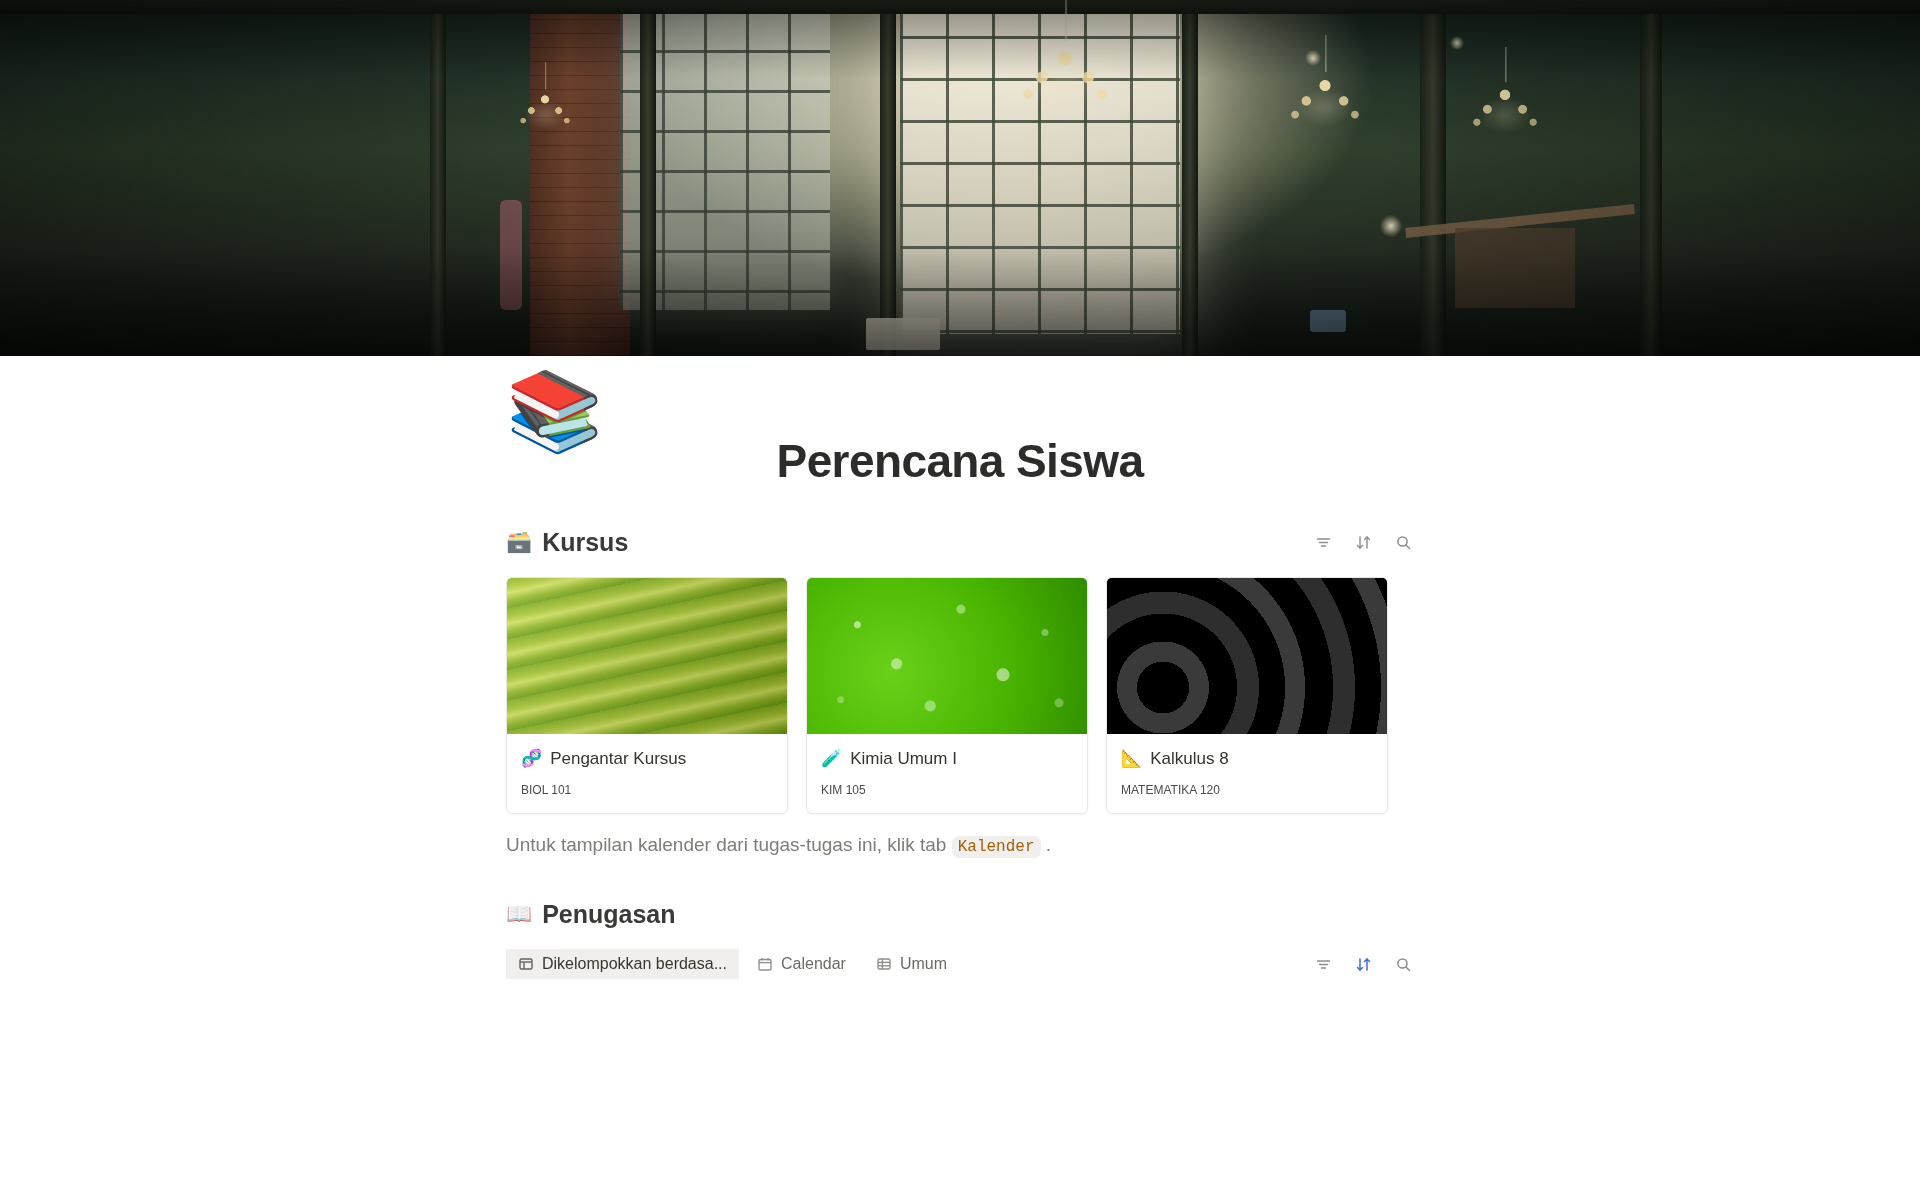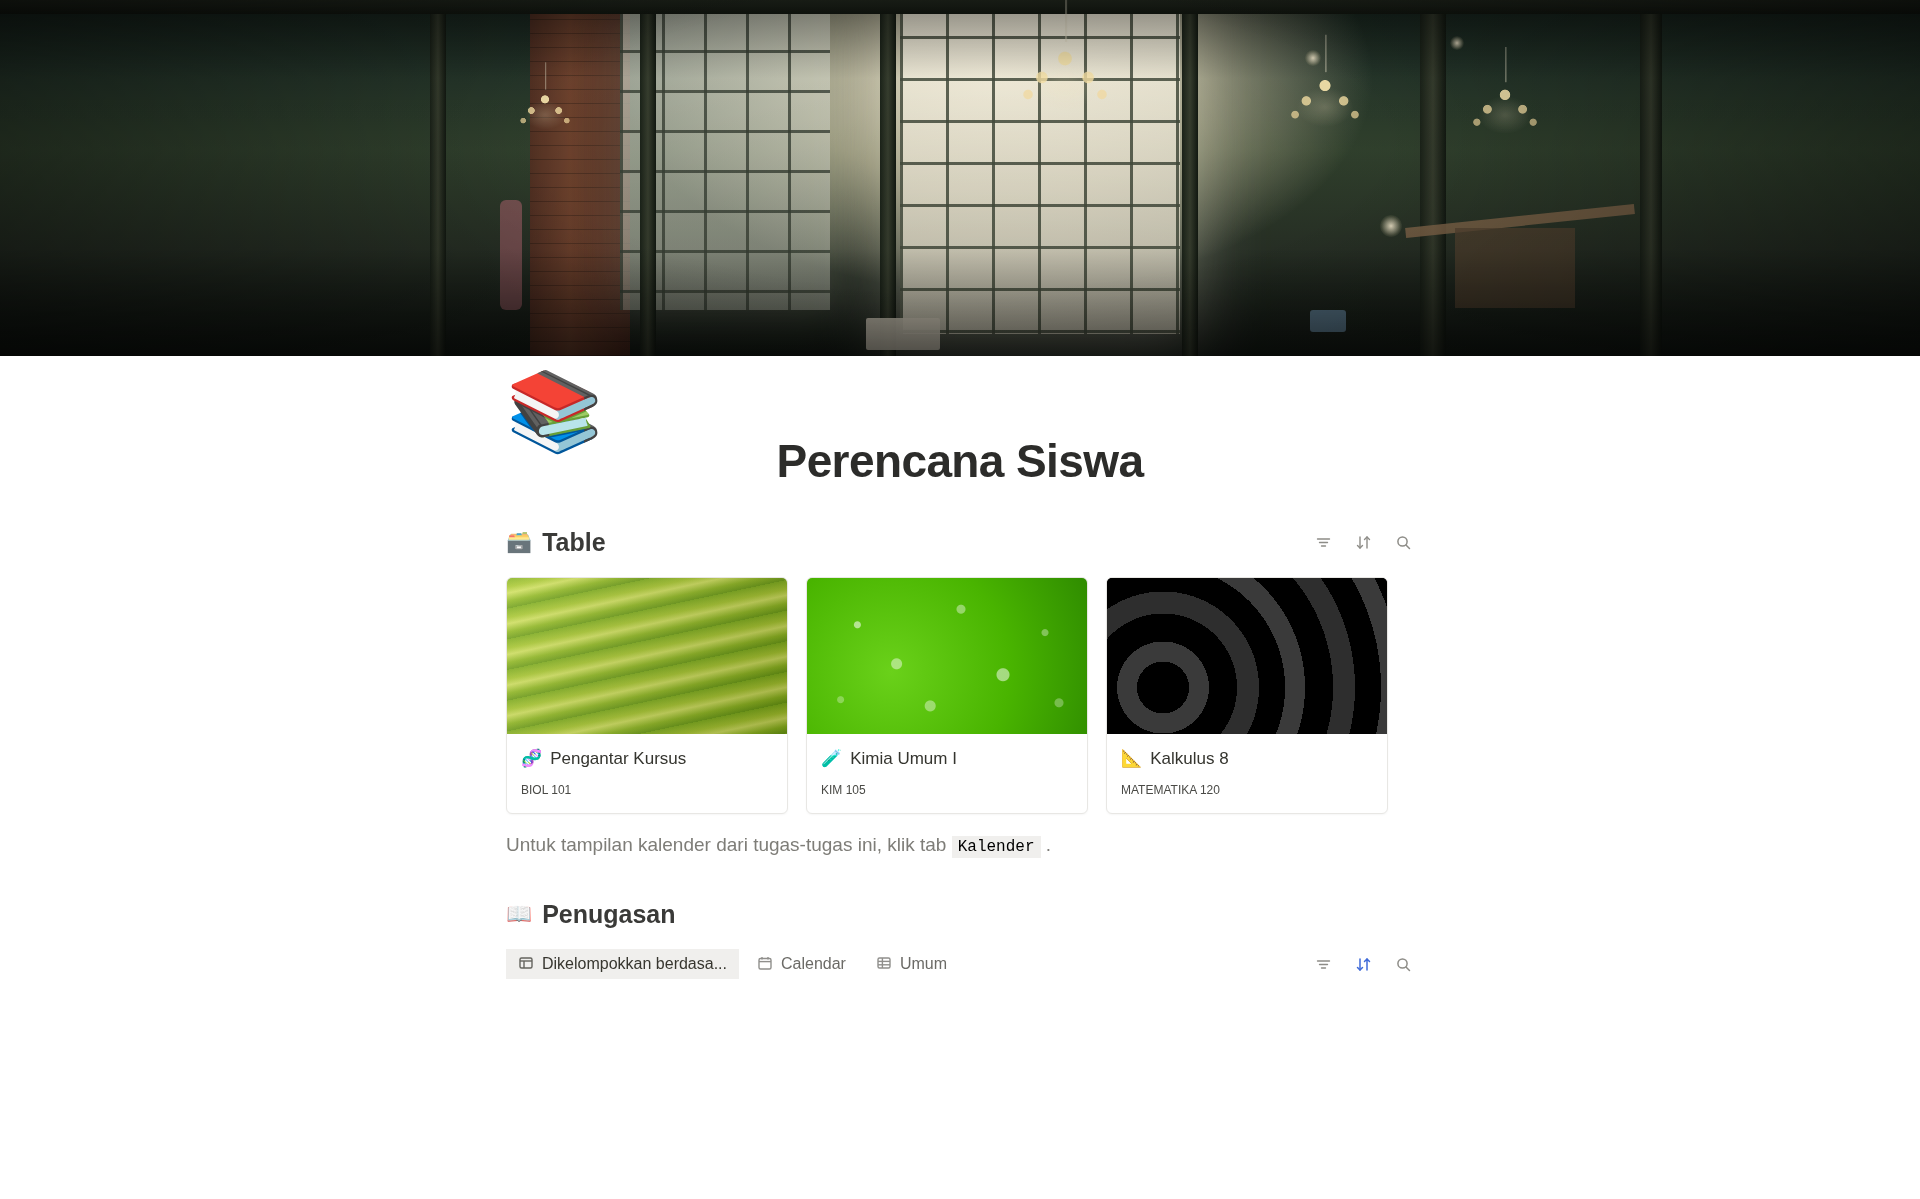--- a/index.html
+++ b/index.html
@@ -144,22 +144,22 @@
     line-height: 1.62;
     color: #7e7d78;
     margin: 30px 0 0 0;
     max-width: 905px;
   }
   .para.tight { margin-top: 16px; }
   .code-inline {
     font-family: "Liberation Mono", monospace;
     font-size: 16px;
     background: #f0efed;
-    color: #000000;
-    border-radius: 0;
+    color: #a16207;
+    border-radius: 7px;
     padding: 2px 6px;
     margin-top: 20px;
   }
 
   
   .db-header {
     display: flex;
     align-items: center;
     margin-top: 36px;
     height: 34px;
@@ -266,21 +266,21 @@
   
   .view-tabs {
     display: flex;
     align-items: center;
     gap: 6px;
     margin-top: 16px;
     height: 34px;
   }
   .vtab {
     display: flex;
-    align-items: flex-start;
+    align-items: center;
     gap: 8px;
     padding: 6px 12px;
     border-radius: 0;
     font-size: 16px;
     color: #6b6a66;
     cursor: pointer;
     white-space: nowrap;
   }
   .vtab.selected {
     background: #f0efed;
@@ -336,21 +336,21 @@
   <div class="content">
 
     <div class="page-icon">📚</div>
 
     <h1 class="page-title">Perencana Siswa</h1>
 
 
     <div class="db-header">
       <div class="db-title">
         <span class="hicon">🗃️</span>
-        <span>Table</span>
+        <span>Kursus</span>
       </div>
       <div class="db-tools">
         <div class="tool-btn" title="Filter">
           <svg width="17" height="17" viewBox="0 0 17 17" fill="none" stroke="currentColor" stroke-width="1.4" stroke-linecap="round">
             <line x1="2.5" y1="5" x2="14.5" y2="5"></line>
               <line x1="4.5" y1="8.5" x2="12.5" y2="8.5"></line>
               <line x1="6.5" y1="12" x2="10.5" y2="12"></line>
           </svg>
         </div>
         <div class="tool-btn" title="Sort">

